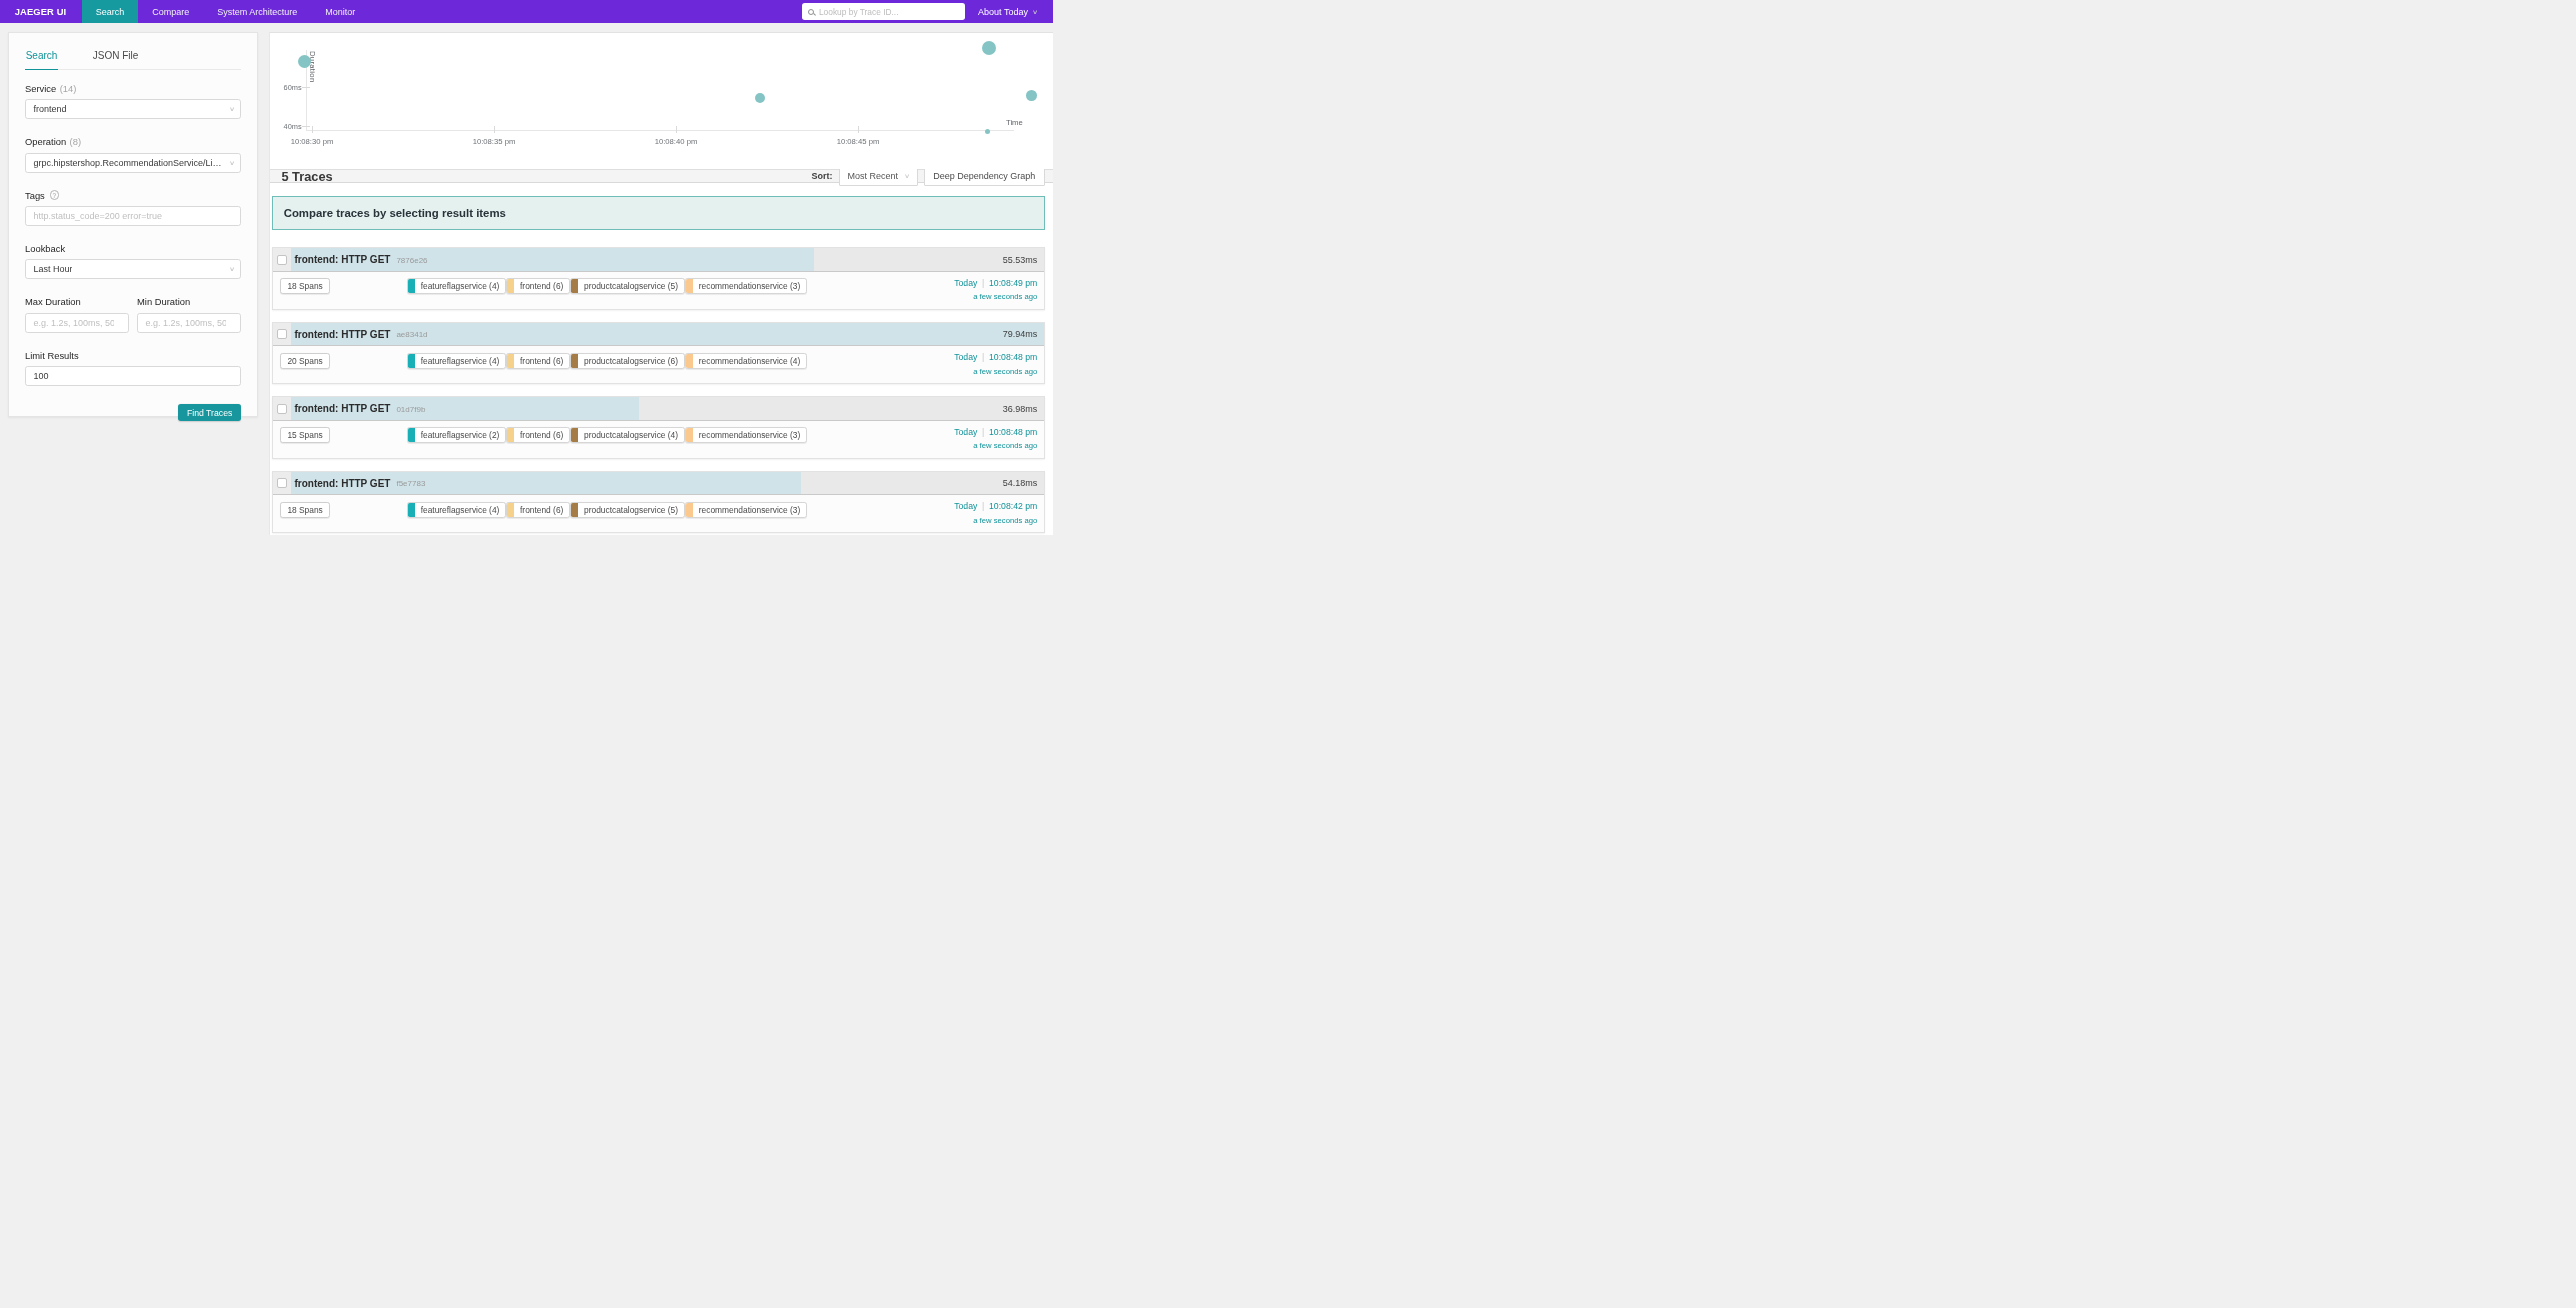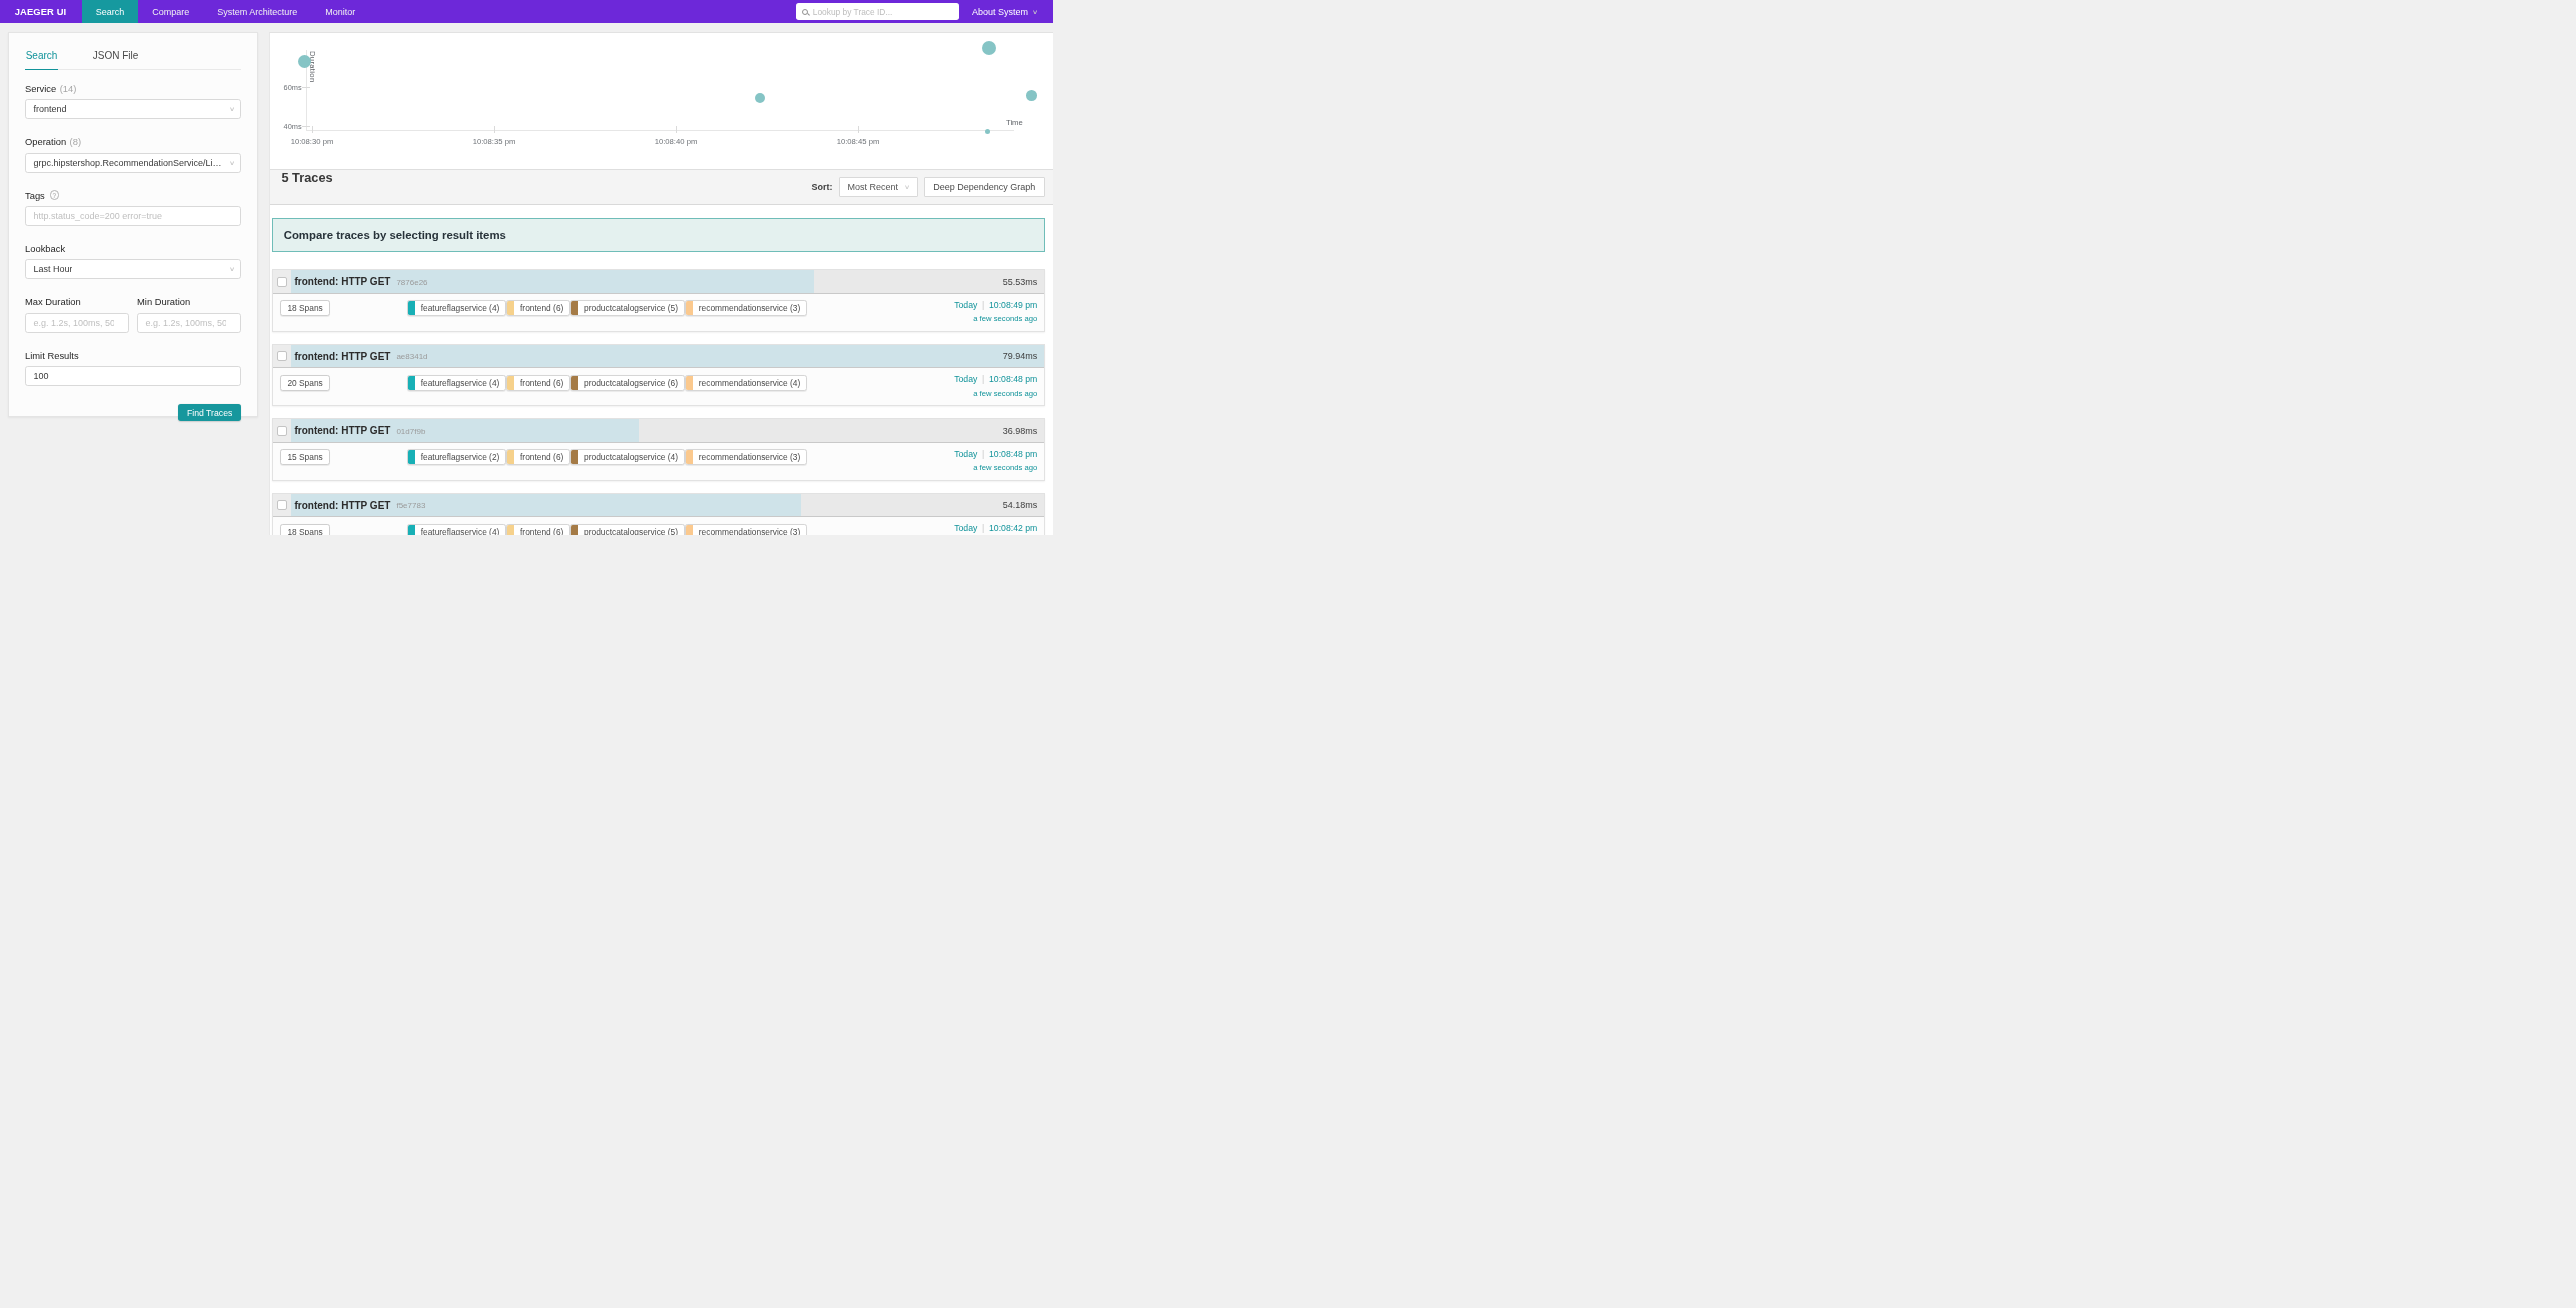--- a/index.html
+++ b/index.html
@@ -70,22 +70,22 @@
   .axis { position:absolute; background:#e6e6e6; }
   .tickmark { position:absolute; background:#dadada; }
   .ytick-label { position:absolute; font-size:7.4px; color:#6e7277; width:27px; text-align:right; }
   .xtick-label { position:absolute; font-size:7.7px; color:#6e7277; white-space:nowrap;
                  transform:translateX(-50%); }
   .axis-title { position:absolute; font-size:7.7px; color:#5f6368; }
   .ylab { writing-mode:vertical-rl; letter-spacing:0.3px; }
   .dot { position:absolute; border-radius:50%; background:#85c4c5; cursor:pointer; }
 
   
-  .band { height:36px; background:#f4f4f4; border-top:0.7px solid #dedede; border-bottom:0.7px solid #d9d9d9;
-          display:flex; padding:0 8px 0 11.4px; }
+  .band { height:14px; background:#f4f4f4; border-top:0.7px solid #dedede; border-bottom:0.7px solid #d9d9d9;
+          display:flex; align-items:center; padding:0 8px 0 11.4px; }
   .band h1 { font-size:12.8px; color:#383838; font-weight:bold; }
   .band-right { margin-left:auto; display:flex; align-items:center; gap:6px; }
   .sort-label { font-size:9px; font-weight:bold; color:#404040; margin-right:0.7px; }
   .btn { height:19.5px; background:#fff; border:0.7px solid #d9d9d9; border-radius:1px;
          display:flex; align-items:center; font-size:9px; color:#4c4c4c; cursor:pointer;
          font-family:inherit; }
   .sort-select { padding:0 7.4px; gap:6.7px; color:#555; }
   .ddg-btn { padding:0 8.7px; }
 
   
@@ -130,21 +130,21 @@
       <div class="nav-tab">Compare</div>
       <div class="nav-tab">System Architecture</div>
       <div class="nav-tab">Monitor</div>
     </div>
   <div class="nav-right">
     <div class="trace-lookup">
       <span class="mag"></span>
       <input type="text" placeholder="Lookup by Trace ID..." style="">
     </div>
     <div class="about">
-      <span>About System</span>
+      <span>About Today</span>
       <span class="caret">∨</span>
     </div>
   </div>
 </div>
 
 <div class="sidebar-card">
   <div class="side-tabs">
       <div class="side-tab active">Search</div>
       <div class="side-tab">JSON File</div>
     </div>

